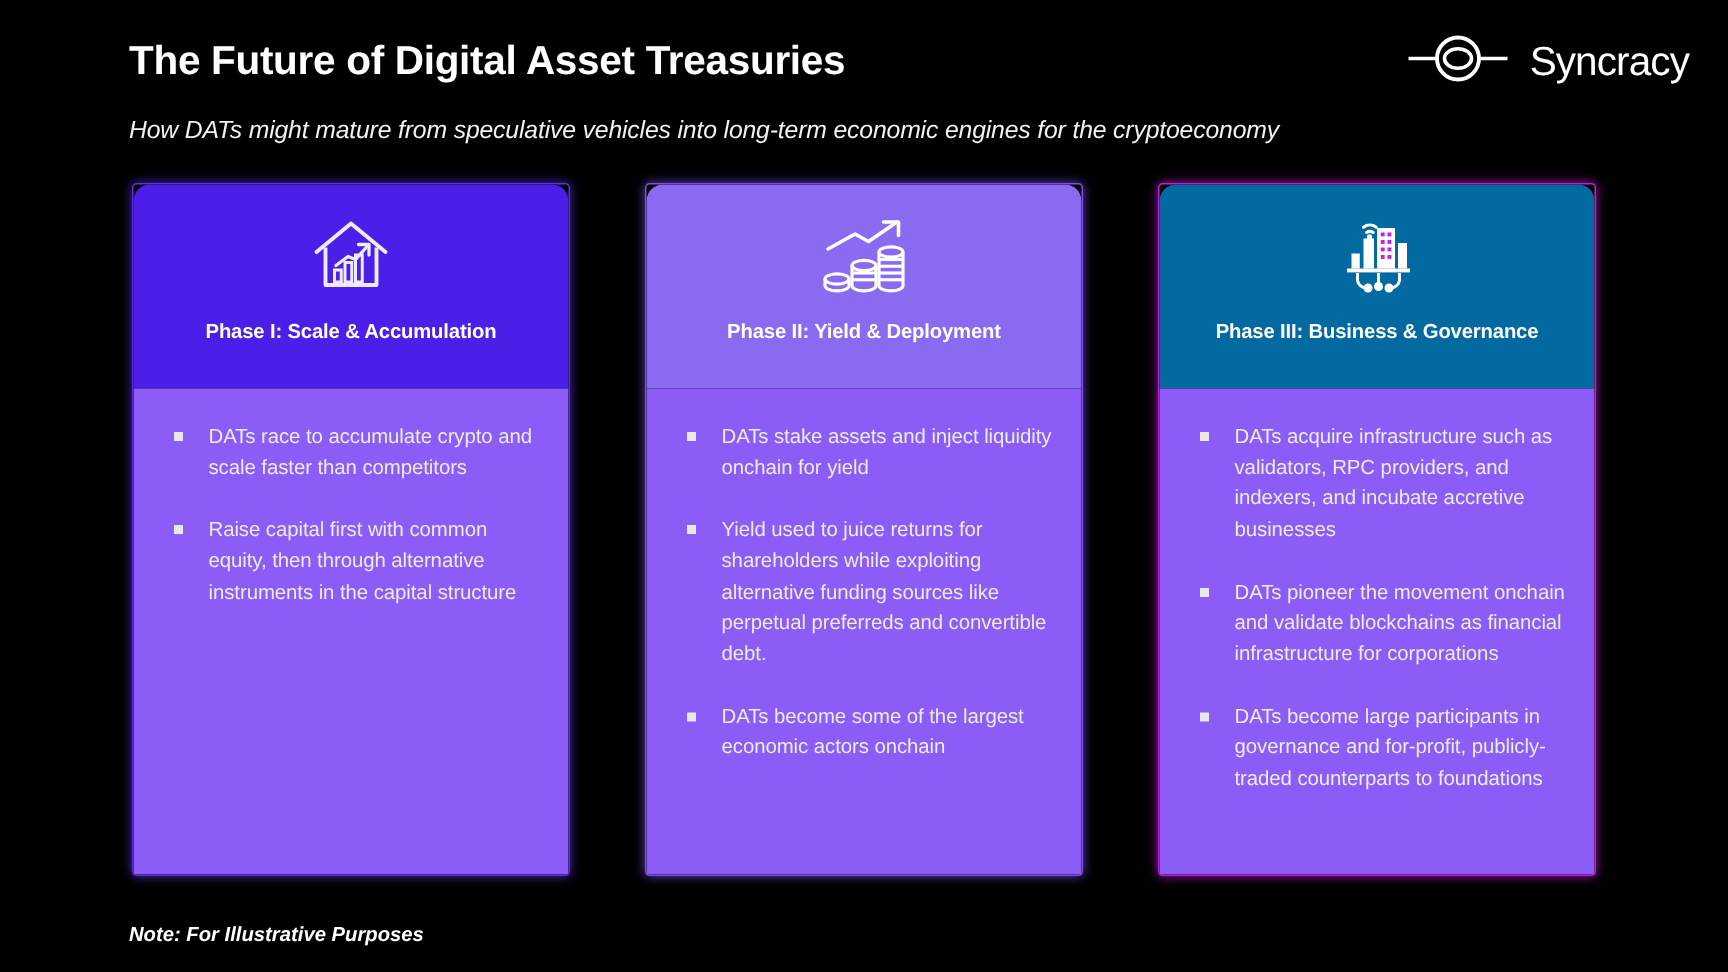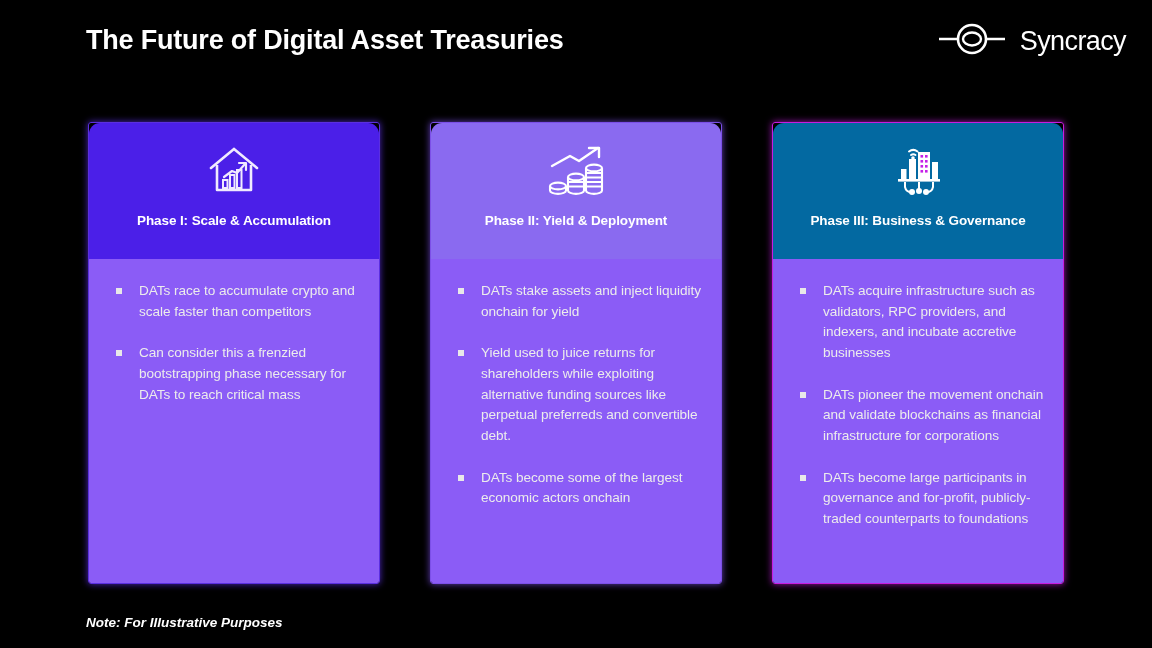--- a/index.html
+++ b/index.html
@@ -132,20 +132,21 @@
     font-weight: bold;
     color: #ffffff;
   }
 </style>
 </head>
 <body>
 
 <div class="slide">
 
   <div class="slide-title">The Future of Digital Asset Treasuries</div>
+  <div class="slide-subtitle">How DATs might mature from speculative vehicles into long-term economic engines for the cryptoeconomy</div>
 
   <div class="logo">
     <span class="logo-mark">
       <svg width="70" height="34" viewBox="0 0 70 34">
         <line x1="2" y1="17" x2="68" y2="17" stroke="#ffffff" stroke-width="2.4"></line>
         <circle cx="35" cy="17" r="14" fill="#000000" stroke="#ffffff" stroke-width="2.6"></circle>
         <ellipse cx="35" cy="17" rx="9" ry="6.5" fill="none" stroke="#ffffff" stroke-width="2.4"></ellipse>
       </svg>
     </span>
     <span class="logo-text">Syncracy</span>
@@ -164,21 +165,21 @@
             <rect x="31" y="26" width="4.5" height="18" fill="none" stroke="#f0eaff" stroke-width="2"></rect>
             <path d="M18 33 L26 27 L31 29 L39 20" fill="none" stroke="#f0eaff" stroke-width="2.2" stroke-linecap="round" stroke-linejoin="round"></path>
             <path d="M33 19 L40 19 L40 26" fill="none" stroke="#f0eaff" stroke-width="2.2" stroke-linecap="round" stroke-linejoin="round"></path>
           </svg>
         </div>
         <div class="card-phase-label">Phase I: Scale &amp; Accumulation</div>
       </div>
       <div class="card-body">
         <ul class="bullet-list">
           <li class="bullet-item">DATs race to accumulate crypto and scale faster than competitors</li>
-          <li class="bullet-item">Can consider this a frenzied bootstrapping phase necessary for DATs to reach critical mass</li>
+          <li class="bullet-item">Raise capital first with common equity, then through alternative instruments in the capital structure</li>
         </ul>
       </div>
     </div>
 
     <div class="card card-2">
       <div class="card-header">
         <div class="card-icon">
           <svg width="60" height="54" viewBox="0 0 60 54">
             <g fill="none" stroke="#ffffff" stroke-width="2.1">
               <ellipse cx="12" cy="42" rx="8" ry="3.4"></ellipse>

